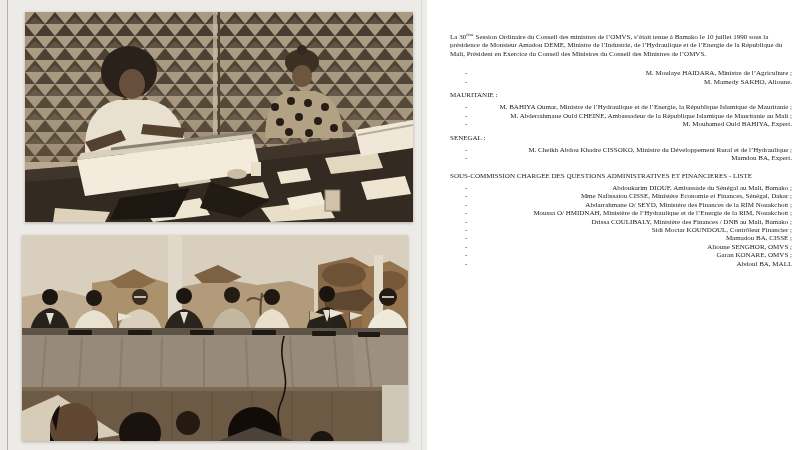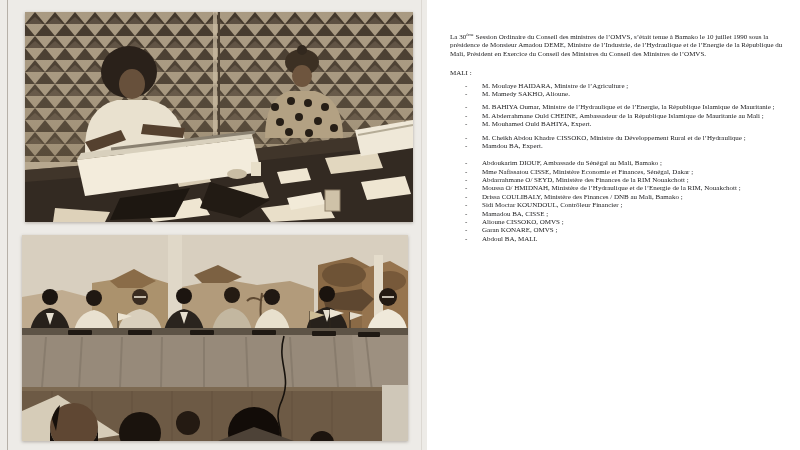--- a/index.html
+++ b/index.html
@@ -21,21 +21,21 @@
             color:#1b1b1d;}
   .intro{margin:0 0 11px 0;text-align:left;}
   .intro sup{font-size:4.6px;line-height:0;vertical-align:super;}
   .label{margin:0 0 4px 0;}
   h3.heading{font-size:7px;font-weight:normal;margin:0 0 4px 0;}
   section{margin:0 0 5px 0;}
   section.gap{margin-top:9px;}
   ul.plist{list-style:none;margin:0;padding:0 0 0 15px;}
   ul.plist li{display:flex;margin:0;}
   ul.plist .m{flex:0 0 17px;}
-  ul.plist .t{flex:1;}
+  ul.plist .t{flex:1;text-align:right;}
 </style>
 </head>
 <body>
 
 <div class="root">
 
   <div class="scan">
     <div class="crease"></div>
     <div class="edge-r"></div>
 
@@ -223,64 +223,66 @@
       </svg>
     </div>
   </div>
 
   <div class="textpane">
 
     <p class="intro"><span>La 30</span><sup>ème</sup><span> Session Ordinaire du Conseil des ministres de l’OMVS, s’était tenue à Bamako le 10 juillet 1990 sous la présidence de Monsieur Amadou DEME, Ministre de l’Industrie, de l’Hydraulique et de l’Energie de la République du Mali, Président en Exercice du Conseil des Ministres du Conseil des Ministres de l’OMVS.</span></p>
 
 
     <section>
-      <h3 class="heading">MALI :</h3>
       <ul class="plist">
         <li>
             <span class="m">-</span>
             <span class="t">M. Moulaye HAIDARA, Ministre de l’Agriculture ;</span>
           </li>
         <li>
             <span class="m">-</span>
             <span class="t">M. Mamedy SAKHO, Alioune.</span>
           </li>
       </ul>
     </section>
 
     <section>
+      <h3 class="heading">MAURITANIE :</h3>
       <ul class="plist">
         <li>
             <span class="m">-</span>
             <span class="t">M. BAHIYA Oumar, Ministre de l’Hydraulique et de l’Energie, la République Islamique de Mauritanie ;</span>
           </li>
         <li>
             <span class="m">-</span>
             <span class="t">M. Abderrahmane Ould CHEINE, Ambassadeur de la République Islamique de Mauritanie au Mali ;</span>
           </li>
         <li>
             <span class="m">-</span>
             <span class="t">M. Mouhamed Ould BAHIYA, Expert.</span>
           </li>
       </ul>
     </section>
 
     <section>
+      <h3 class="heading">SENEGAL :</h3>
       <ul class="plist">
         <li>
             <span class="m">-</span>
             <span class="t">M. Cheikh Abdou Khadre CISSOKO, Ministre du Développement Rural et de l’Hydraulique ;</span>
           </li>
         <li>
             <span class="m">-</span>
             <span class="t">Mamdou BA, Expert.</span>
           </li>
       </ul>
     </section>
 
     <section class="gap">
+      <h3 class="heading">SOUS-COMMISSION CHARGEE DES QUESTIONS ADMINISTRATIVES ET FINANCIERES - LISTE</h3>
       <ul class="plist">
         <li>
             <span class="m">-</span>
             <span class="t">Abdoukarim DIOUF, Ambassade du Sénégal au Mali, Bamako ;</span>
           </li>
         <li>
             <span class="m">-</span>
             <span class="t">Mme Nafissatou CISSE, Ministère Economie et Finances, Sénégal, Dakar ;</span>
           </li>
         <li>
@@ -298,21 +300,21 @@
         <li>
             <span class="m">-</span>
             <span class="t">Sidi Moctar KOUNDOUL, Contrôleur Financier ;</span>
           </li>
         <li>
             <span class="m">-</span>
             <span class="t">Mamadou BA, CISSE ;</span>
           </li>
         <li>
             <span class="m">-</span>
-            <span class="t">Alioune CISSOKO, OMVS ;</span>
+            <span class="t">Alioune SENGHOR, OMVS ;</span>
           </li>
         <li>
             <span class="m">-</span>
             <span class="t">Garan KONARE, OMVS ;</span>
           </li>
         <li>
             <span class="m">-</span>
             <span class="t">Abdoul BA, MALI.</span>
           </li>
       </ul>

